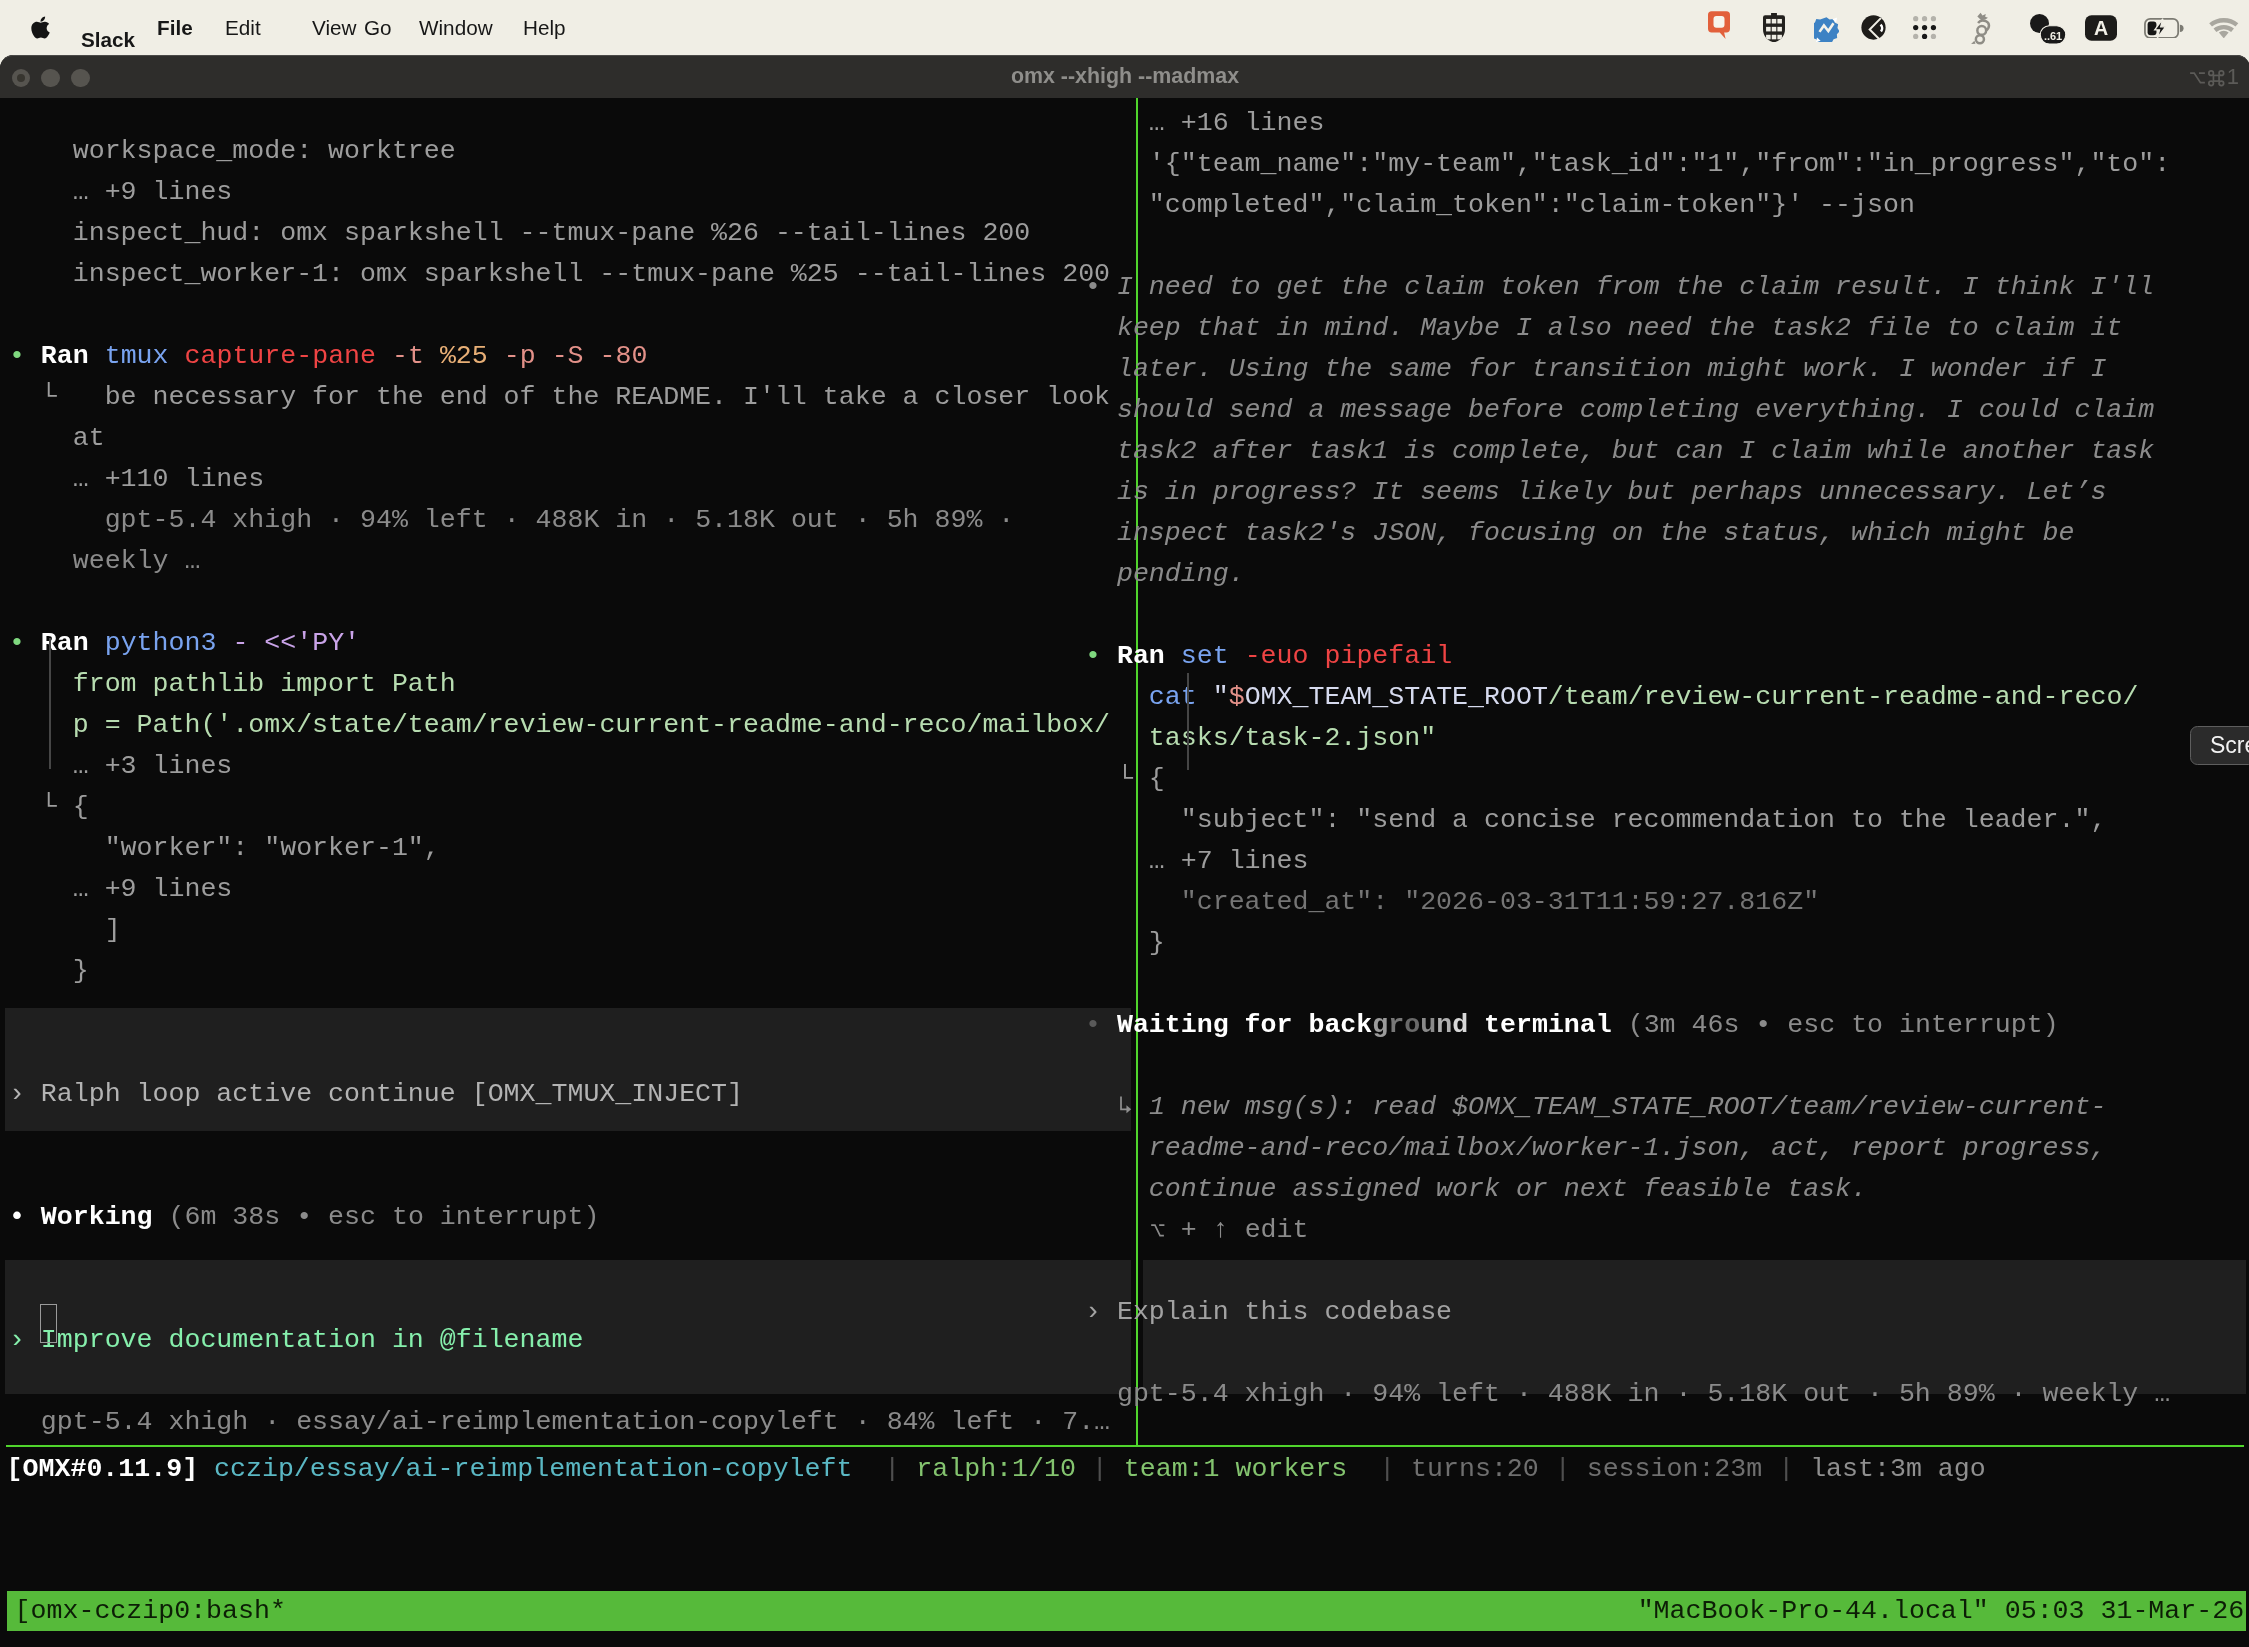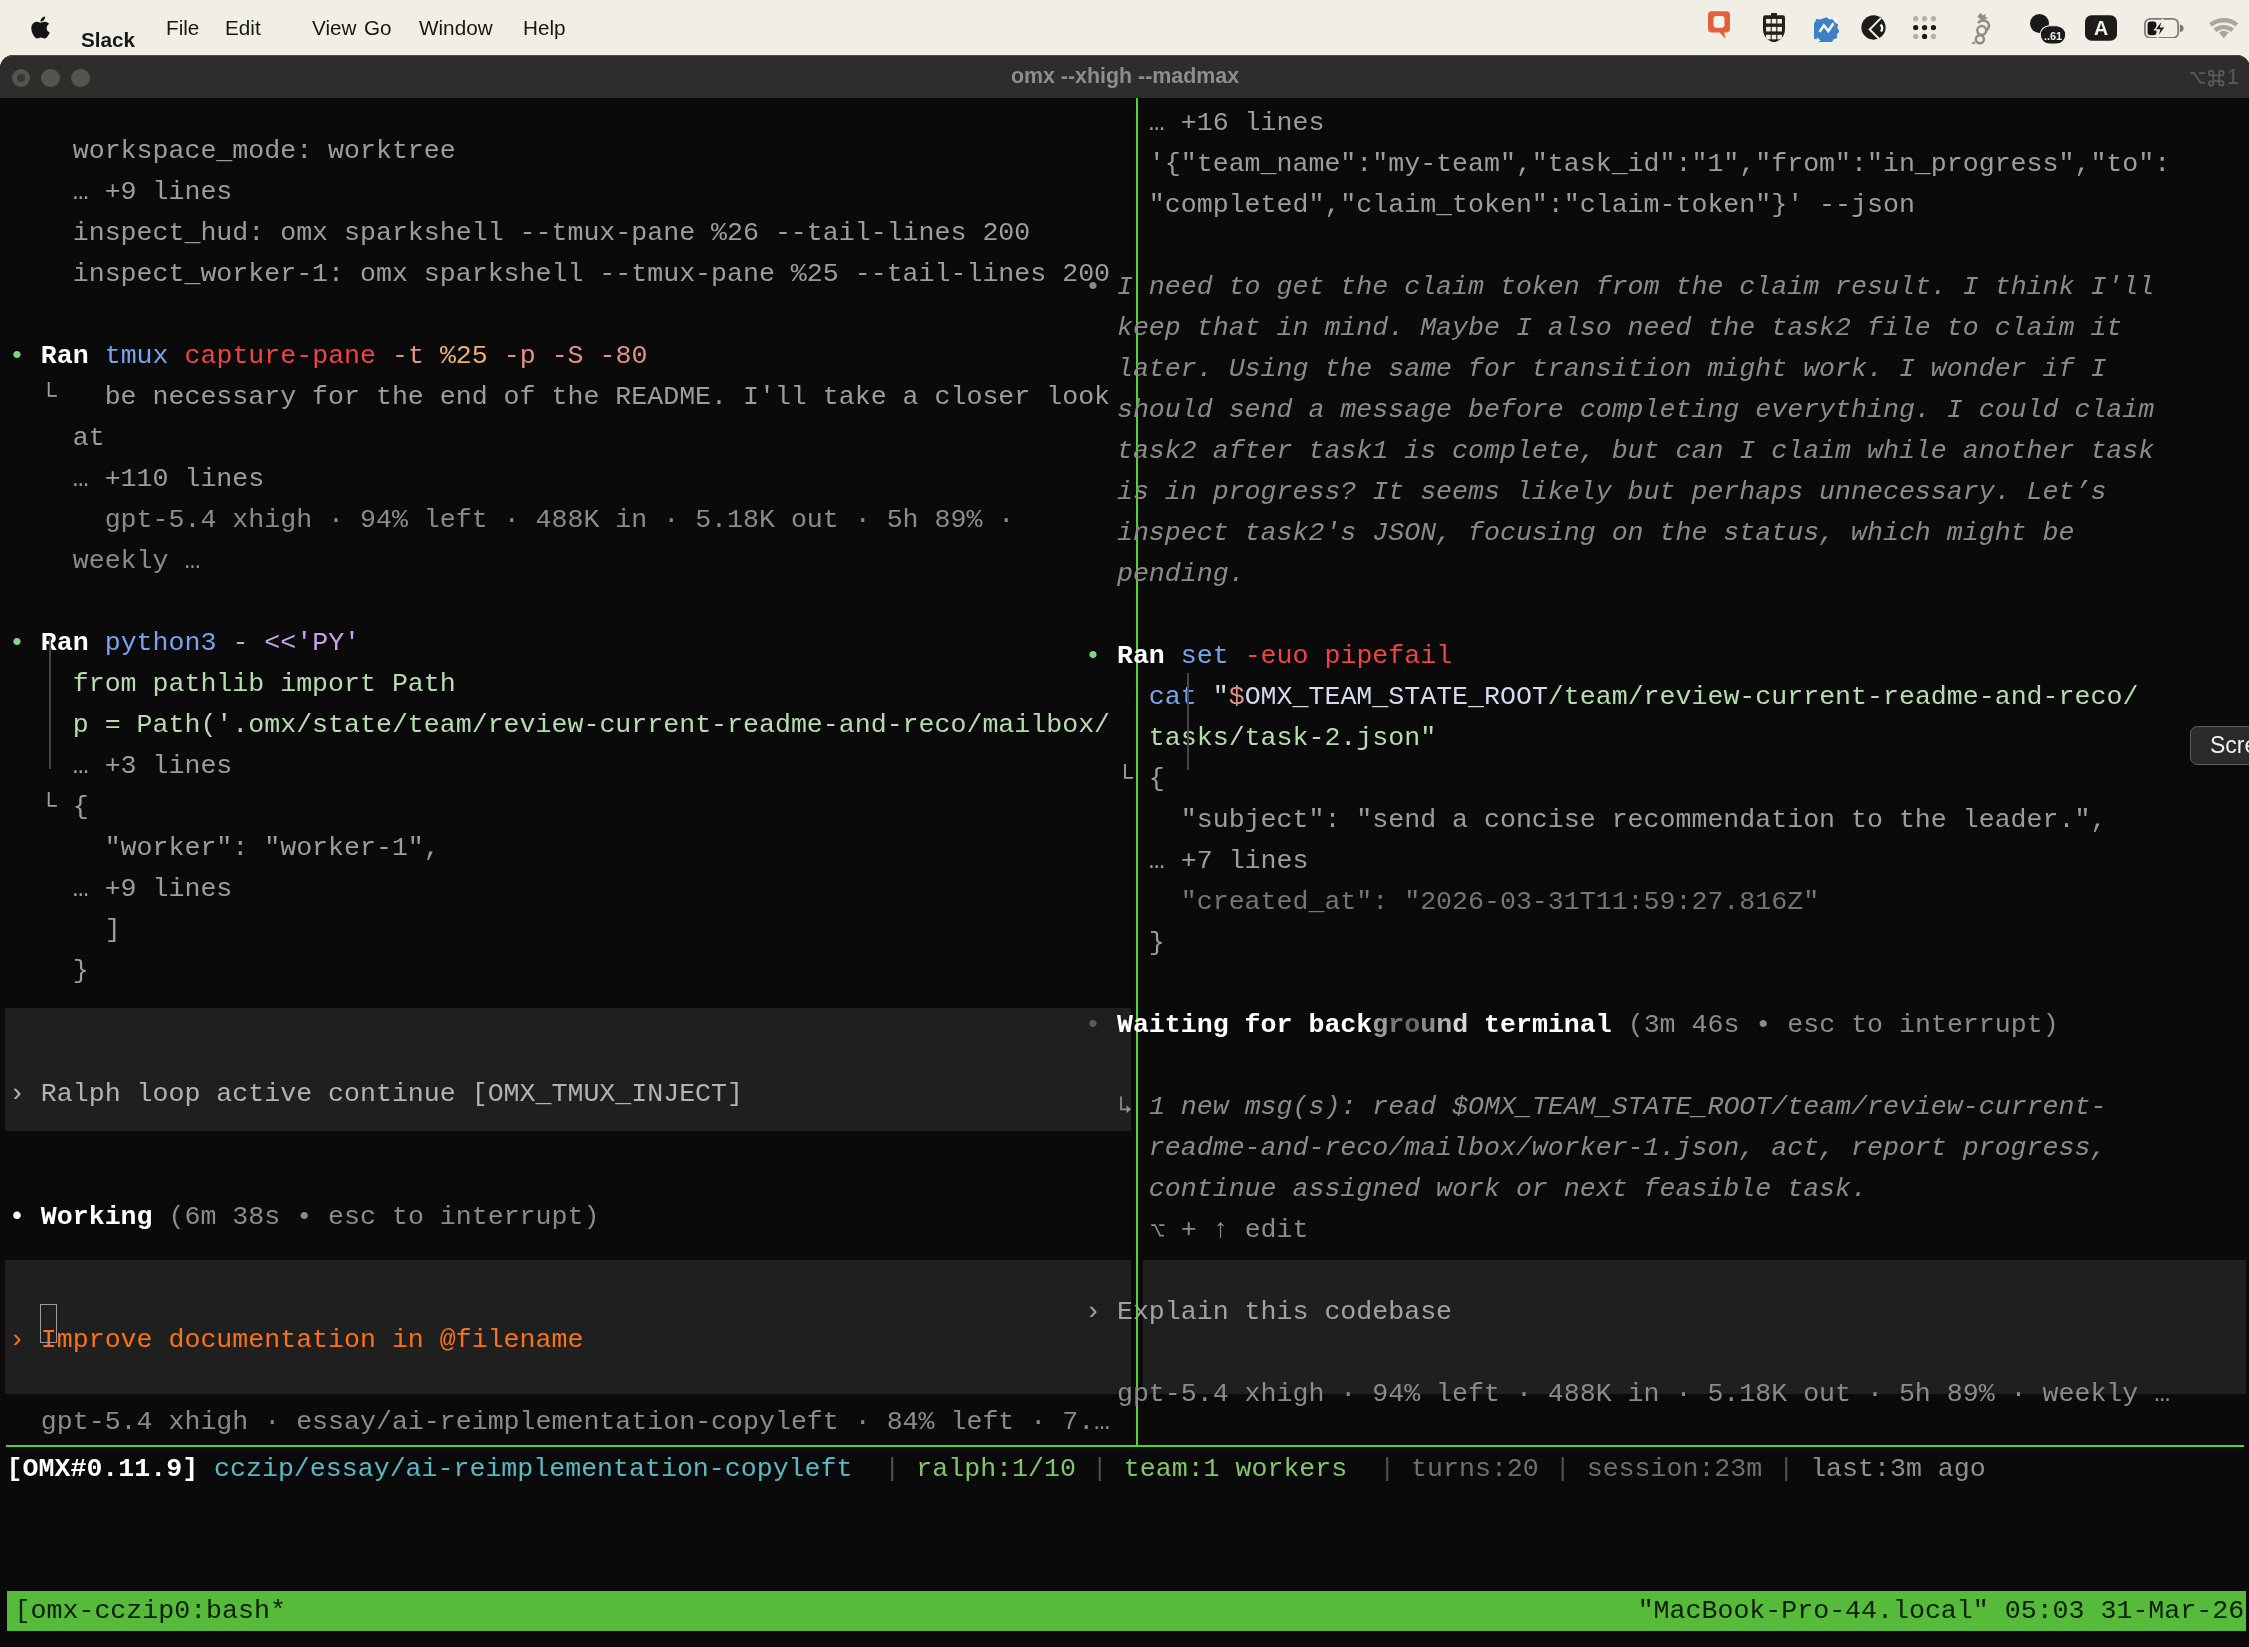--- a/index.html
+++ b/index.html
@@ -48,21 +48,21 @@
   #cursor { position:absolute; left:40px; top:1206px; width:17px; height:39px; border:1.5px solid #9a9a9a; }
   .gut { position:absolute; width:1.5px; background:#464646; }
 </style>
 </head>
 <body>
 <div id="menubar">
   <svg style="position:absolute;left:31px;top:14.8px" width="19" height="25" viewBox="0 0 384 512">
       <path fill="#141414" d="M318.7 268.7c-.2-36.7 16.4-64.4 50-84.8-18.8-26.9-47.2-41.7-84.7-44.6-35.5-2.8-74.3 20.7-88.5 20.7-15 0-49.4-19.7-76.4-19.7C63.3 141.2 4 184.8 4 273.5q0 39.3 14.4 81.2c12.8 36.7 59 126.7 107.2 125.2 25.2-.6 43-17.9 75.8-17.9 31.8 0 48.3 17.9 76.4 17.9 48.6-.7 90.4-82.5 102.6-119.3-65.2-30.7-61.7-90-61.7-91.9zm-56.6-164.2c27.3-32.4 24.8-61.9 24-72.5-24.1 1.4-52 16.4-67.9 34.9-17.5 19.8-27.8 44.3-25.6 71.9 26.1 2 49.9-11.4 69.5-34.3z"></path>
     </svg>
   <div class="mitem mbold" style="left:81px;margin-top:12px;">Slack</div>
-  <div class="mitem" style="left:166px;">File</div>
+  <div class="mitem" style="left:157px;font-weight:bold;">File</div>
   <div class="mitem" style="left:225px;">Edit</div>
   <div class="mitem" style="left:290px;margin-left:22px;">View</div>
   <div class="mitem" style="left:364px;">Go</div>
   <div class="mitem" style="left:419px;">Window</div>
   <div class="mitem" style="left:523px;">Help</div>
   <svg style="position:absolute;left:1708px;top:11px" width="22" height="29" viewBox="0 0 30 39">
       <path fill="#e2603b" d="M5 0 h20 a5 5 0 0 1 5 5 v19 a5 5 0 0 1 -5 5 h-3 l2 9 l-8 -9 H5 a5 5 0 0 1 -5 -5 V5 a5 5 0 0 1 5 -5 z"></path>
       <rect x="7.5" y="6.5" width="15" height="16" rx="4" fill="#f6f4ec"></rect>
     </svg>
   <svg style="position:absolute;left:1763px;top:12.5px" width="22" height="29.5" viewBox="0 0 30 40">
@@ -189,21 +189,21 @@
       ]
     }
 
 
 <span class="bx">› Ralph loop active continue [OMX_TMUX_INJECT]</span>
 
 
 <span class="wh">•</span> <span class="wh">Working</span> <span class="gy2">(6m 38s • esc to interrupt)</span>
 
 
-<span style="color:#f97316">› Improve documentation in @filename</span>
+<span style="color:#86efac">› Improve documentation in @filename</span>
 
   <span class="gy2">gpt-5.4 xhigh · essay/ai-reimplementation-copyleft · 84% left · 7.…</span></span></pre>
     <pre id="rpane"><span class="gy">    … +16 lines
     '{"team_name":"my-team","task_id":"1","from":"in_progress","to":
     "completed","claim_token":"claim-token"}' --json
 
 <span class="gy2">•</span> <span class="it gy2">I need to get the claim token from the claim result. I think I'll
   keep that in mind. Maybe I also need the task2 file to claim it
   later. Using the same for transition might work. I wonder if I
   should send a message before completing everything. I could claim

